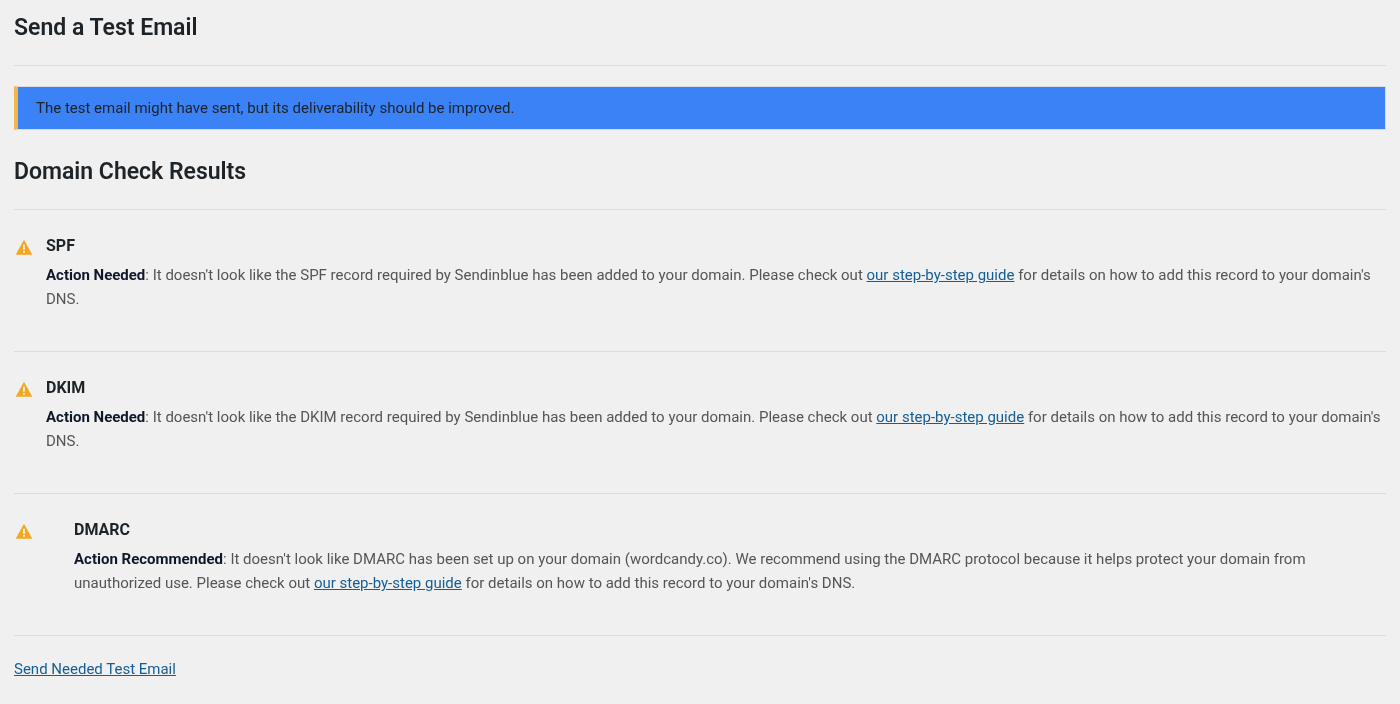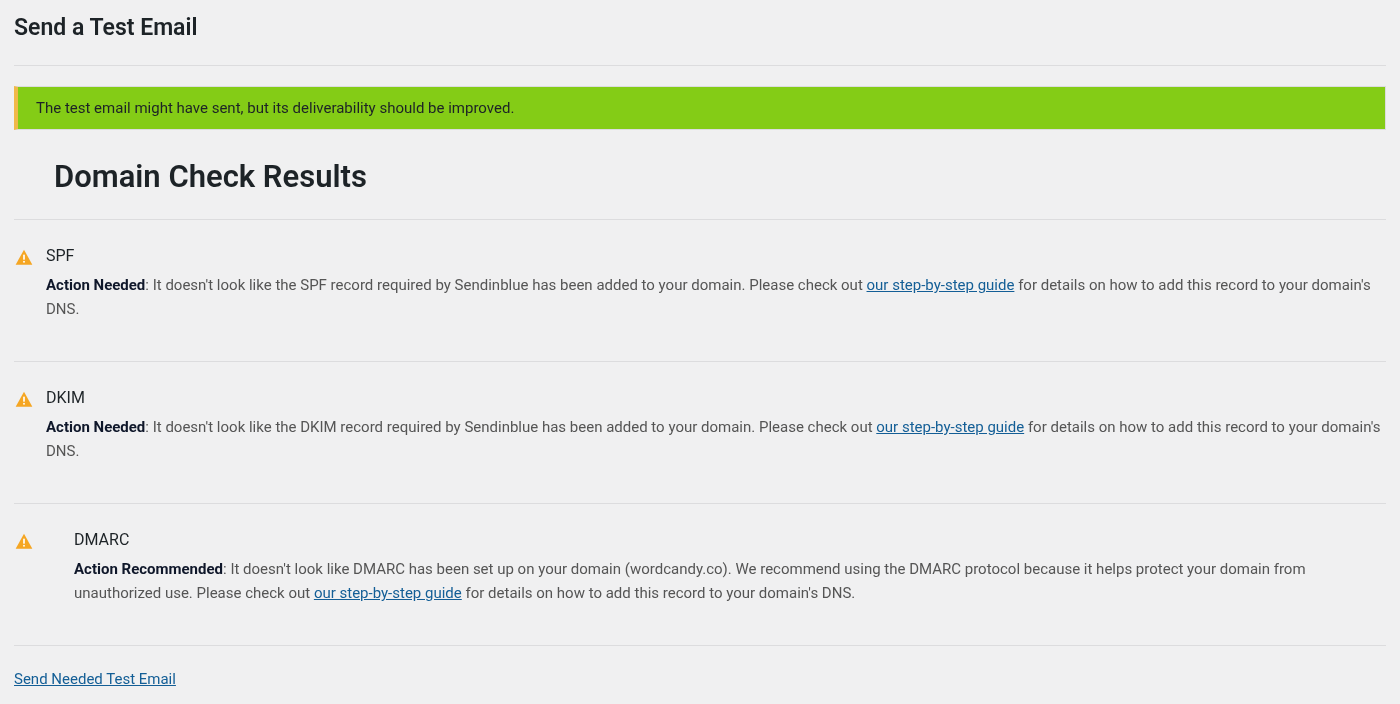--- a/index.html
+++ b/index.html
@@ -19,34 +19,33 @@
       font-weight: 600;
       color: #1d2327;
       margin-bottom: 24px;
     }
     .divider {
       border: none;
       border-top: 1px solid #dcdcde;
       margin: 0;
     }
     .notice {
-      background: #84cc16;
+      background: #3b82f6;
       border: 1px solid #dcdcde;
       border-left: 4px solid #f0b849;
       padding: 12px 18px;
       margin: 20px 0 28px 0;
       font-size: 15px;
       color: #1d2327;
     }
     .section-title {
-      font-size: 31px;
+      font-size: 23px;
       font-weight: 600;
       color: #1d2327;
       margin-bottom: 24px;
-      margin-left: 40px;
     }
     .check-item {
       border-top: 1px solid #dcdcde;
       padding: 26px 0 40px 0;
       display: flex;
       align-items: flex-start;
       gap: 12px;
     }
     .check-item:last-of-type {
       border-bottom: 1px solid #dcdcde;
@@ -54,21 +53,21 @@
     }
     .warn-icon {
       flex-shrink: 0;
       margin-top: 2px;
     }
     .check-content {
       flex: 1;
     }
     .check-title {
       font-size: 16px;
-      font-weight: 400;
+      font-weight: 700;
       color: #1d2327;
       margin-bottom: 8px;
     }
     .check-desc {
       color: #555;
       font-size: 15px;
       line-height: 1.6;
     }
     .check-desc strong {
       color: #0f172a;

